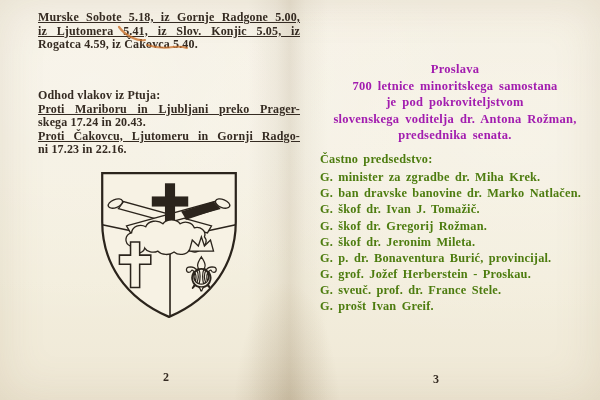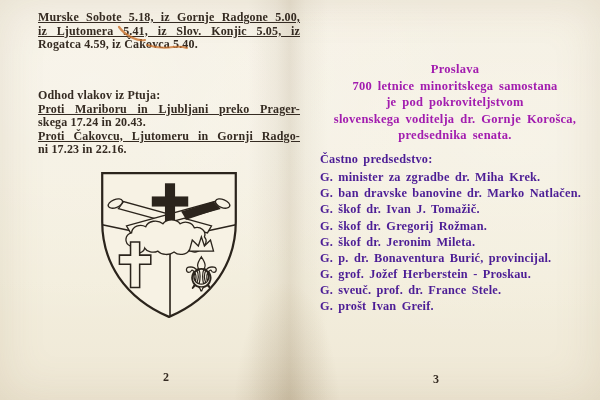--- a/index.html
+++ b/index.html
@@ -55,21 +55,21 @@
 
   
   .title-block {
     position: absolute; left: 312px; top: 61px; width: 286px;
     text-align: center; font-size: 12.5px; line-height: 16.5px;
     letter-spacing: 0.25px; word-spacing: 2.5px; color: #a21caf;
   }
   .committee {
     position: absolute; left: 320px; top: 151px; width: 278px;
     font-size: 12.3px; line-height: 16.15px; letter-spacing: 0.2px;
-    word-spacing: 2px; color: #4c1d95;
+    word-spacing: 2px; color: #4d7c0f;
   }
   .committee .heading { margin-bottom: 2px; }
   .committee .member { white-space: nowrap; }
 
   
   .annotation { position: absolute; left: 95px; top: 20px; width: 130px; height: 36px; }
 </style>
 </head>
 <body>
 
@@ -123,21 +123,21 @@
   <path d="M100,91 l3,-11 l6,6 l3,-9 l3,9 l6,-6 l3,11 z" fill="#f7f2e4" stroke="#2b241c" stroke-width="1.3"></path>
   <text x="112" y="130" text-anchor="middle" font-size="46" font-family="DejaVu Sans, sans-serif" fill="#f7f2e4" stroke="#2b241c" stroke-width="1.2">⚜</text>
 </svg>
 
 <div class="pagenum left">2</div>
 
 <div class="title-block">
   <div>Proslava</div>
   <div>700 letnice minoritskega samostana</div>
   <div>je pod pokroviteljstvom</div>
-  <div>slovenskega voditelja dr. Gornje Korošca,</div>
+  <div>slovenskega voditelja dr. Antona Rožman,</div>
   <div>predsednika senata.</div>
 </div>
 
 <div class="committee">
   <div class="heading">Častno predsedstvo:</div>
   <div class="member">G. minister za zgradbe dr. Miha Krek.</div>
   <div class="member">G. ban dravske banovine dr. Marko Natlačen.</div>
   <div class="member">G. škof dr. Ivan J. Tomažič.</div>
   <div class="member">G. škof dr. Gregorij Rožman.</div>
   <div class="member">G. škof dr. Jeronim Mileta.</div>

